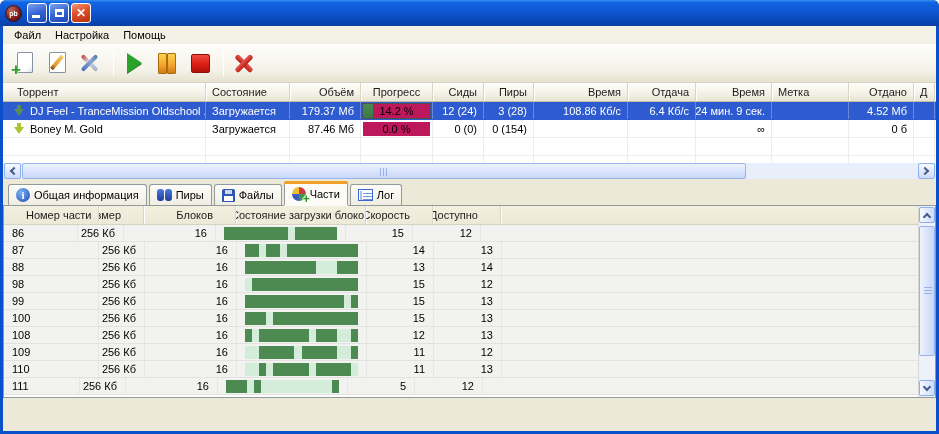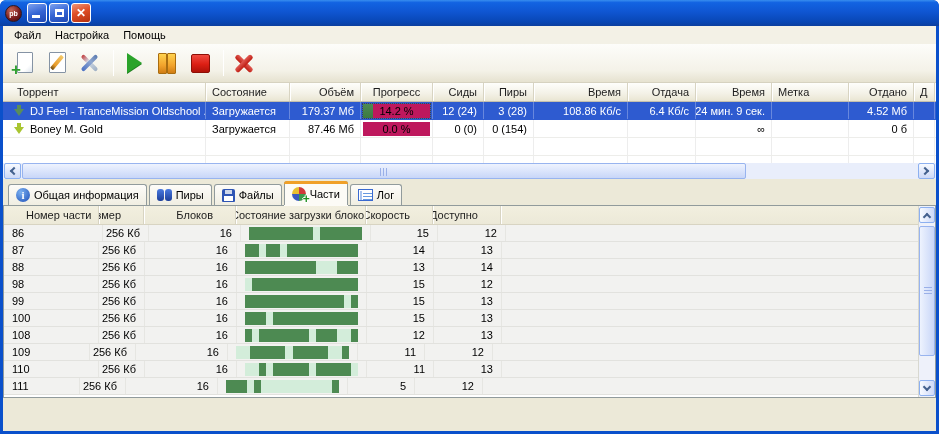--- a/index.html
+++ b/index.html
@@ -347,21 +347,21 @@
       <div class="phead" id="phead">
           <div class="phcell al" style="width: 95px;">Номер части</div>
           <div class="phcell ar" style="width: 38px;">Размер</div>
           <div class="phcell ar" style="width: 92px;">Блоков</div>
           <div class="phcell ac" style="width: 130px;">Состояние загрузки блоков</div>
           <div class="phcell ar" style="width: 67px;">Скорость</div>
           <div class="phcell ar" style="width: 68px;">Доступно</div>
         </div>
       <div class="pbody" id="pbody">
           <div class="prow">
-            <div class="pc al" style="width: 99px;">86</div>
+            <div class="pc al" style="width: 74px;">86</div>
             <div class="pc ar" style="width: 46px;">256 Кб</div>
             <div class="pc ar" style="width: 92px;">16</div>
             <div class="pc ac" style="width: 130px;">
               <div class="bar">
                 <div class="blk" style="background: rgb(77, 138, 82);"></div>
                 <div class="blk" style="background: rgb(77, 138, 82);"></div>
                 <div class="blk" style="background: rgb(77, 138, 82);"></div>
                 <div class="blk" style="background: rgb(77, 138, 82);"></div>
                 <div class="blk" style="background: rgb(77, 138, 82);"></div>
                 <div class="blk" style="background: rgb(77, 138, 82);"></div>
@@ -536,21 +536,21 @@
                 <div class="blk" style="background: rgb(77, 138, 82);"></div>
                 <div class="blk" style="background: rgb(211, 237, 218);"></div>
                 <div class="blk" style="background: rgb(211, 237, 218);"></div>
                 <div class="blk" style="background: rgb(77, 138, 82);"></div>
               </div>
             </div>
             <div class="pc ar" style="width: 67px;">12</div>
             <div class="pc ar" style="width: 68px;">13</div>
           </div>
           <div class="prow">
-            <div class="pc al" style="width: 86px;">109</div>
+            <div class="pc al" style="width: 95px;">109</div>
             <div class="pc ar" style="width: 46px;">256 Кб</div>
             <div class="pc ar" style="width: 92px;">16</div>
             <div class="pc ac" style="width: 130px;">
               <div class="bar">
                 <div class="blk" style="background: rgb(211, 237, 218);"></div>
                 <div class="blk" style="background: rgb(211, 237, 218);"></div>
                 <div class="blk" style="background: rgb(77, 138, 82);"></div>
                 <div class="blk" style="background: rgb(77, 138, 82);"></div>
                 <div class="blk" style="background: rgb(77, 138, 82);"></div>
                 <div class="blk" style="background: rgb(77, 138, 82);"></div>

